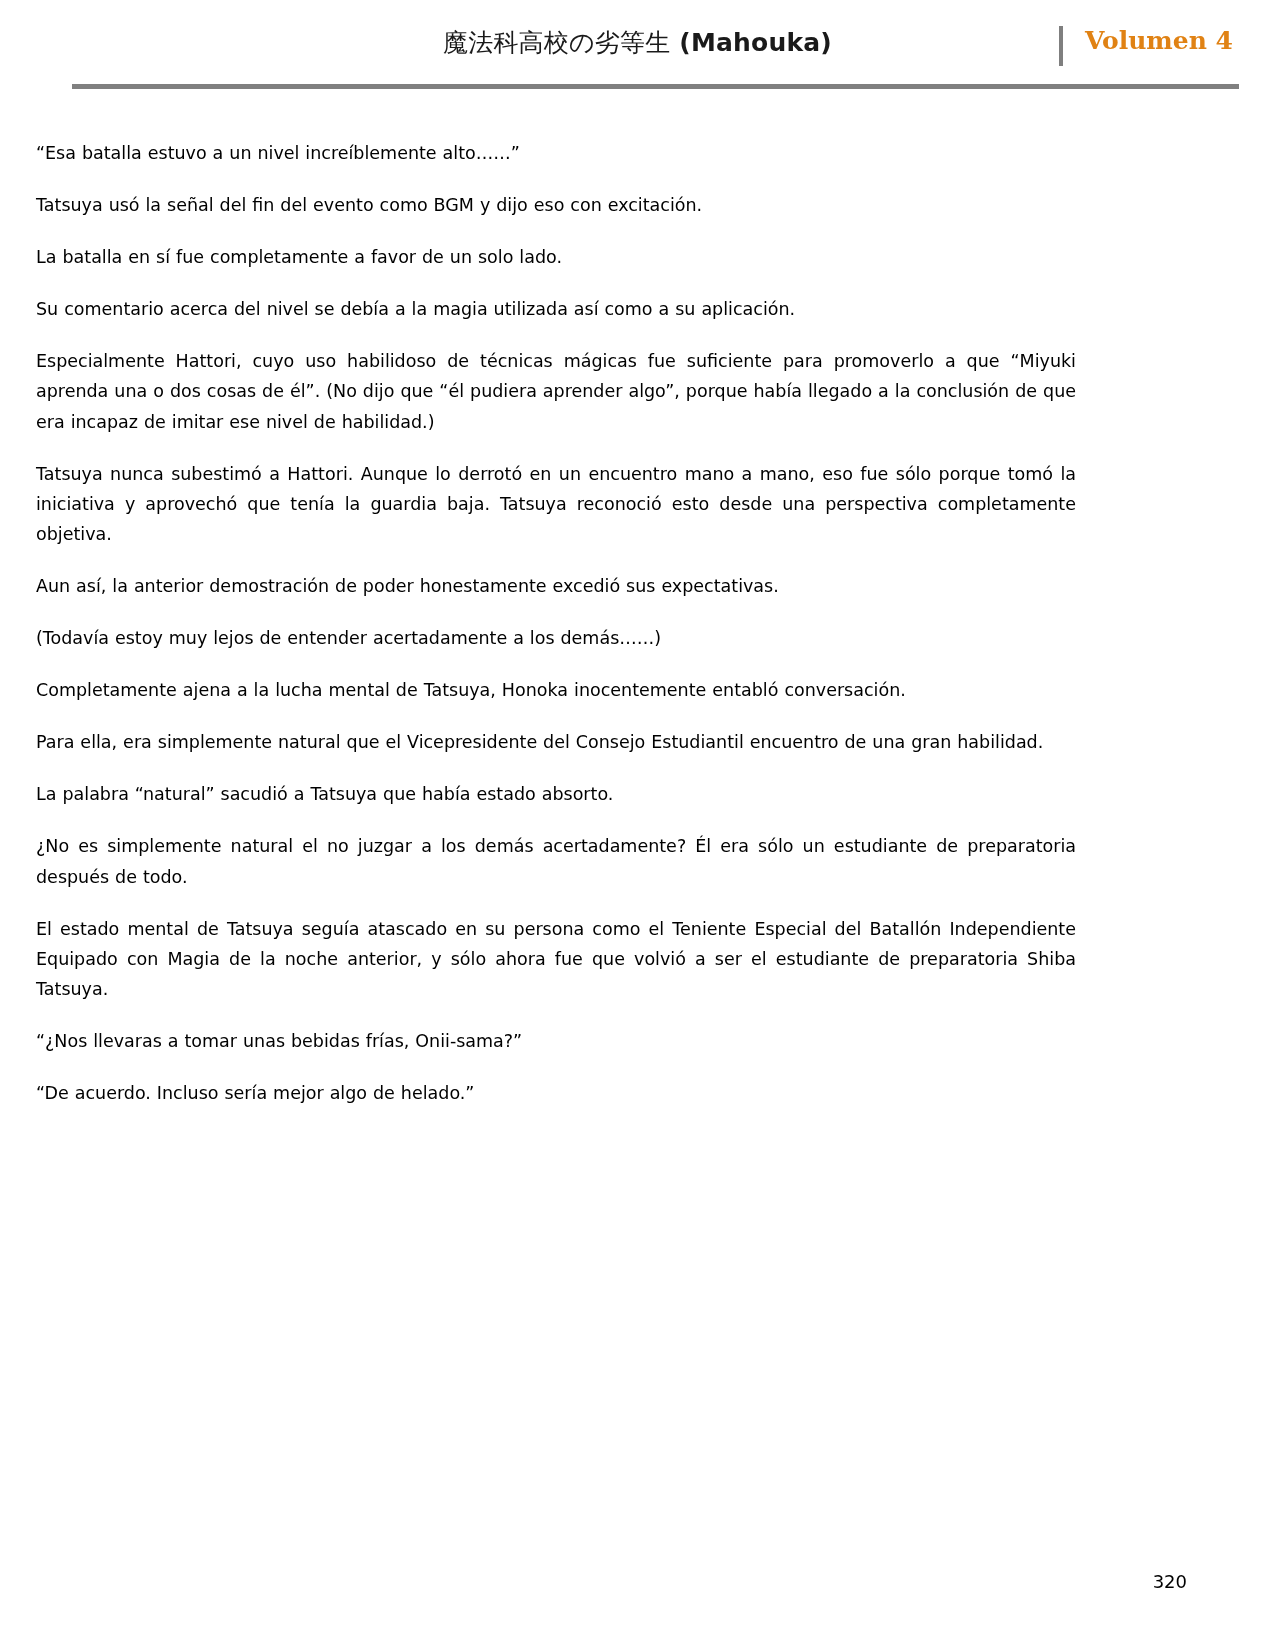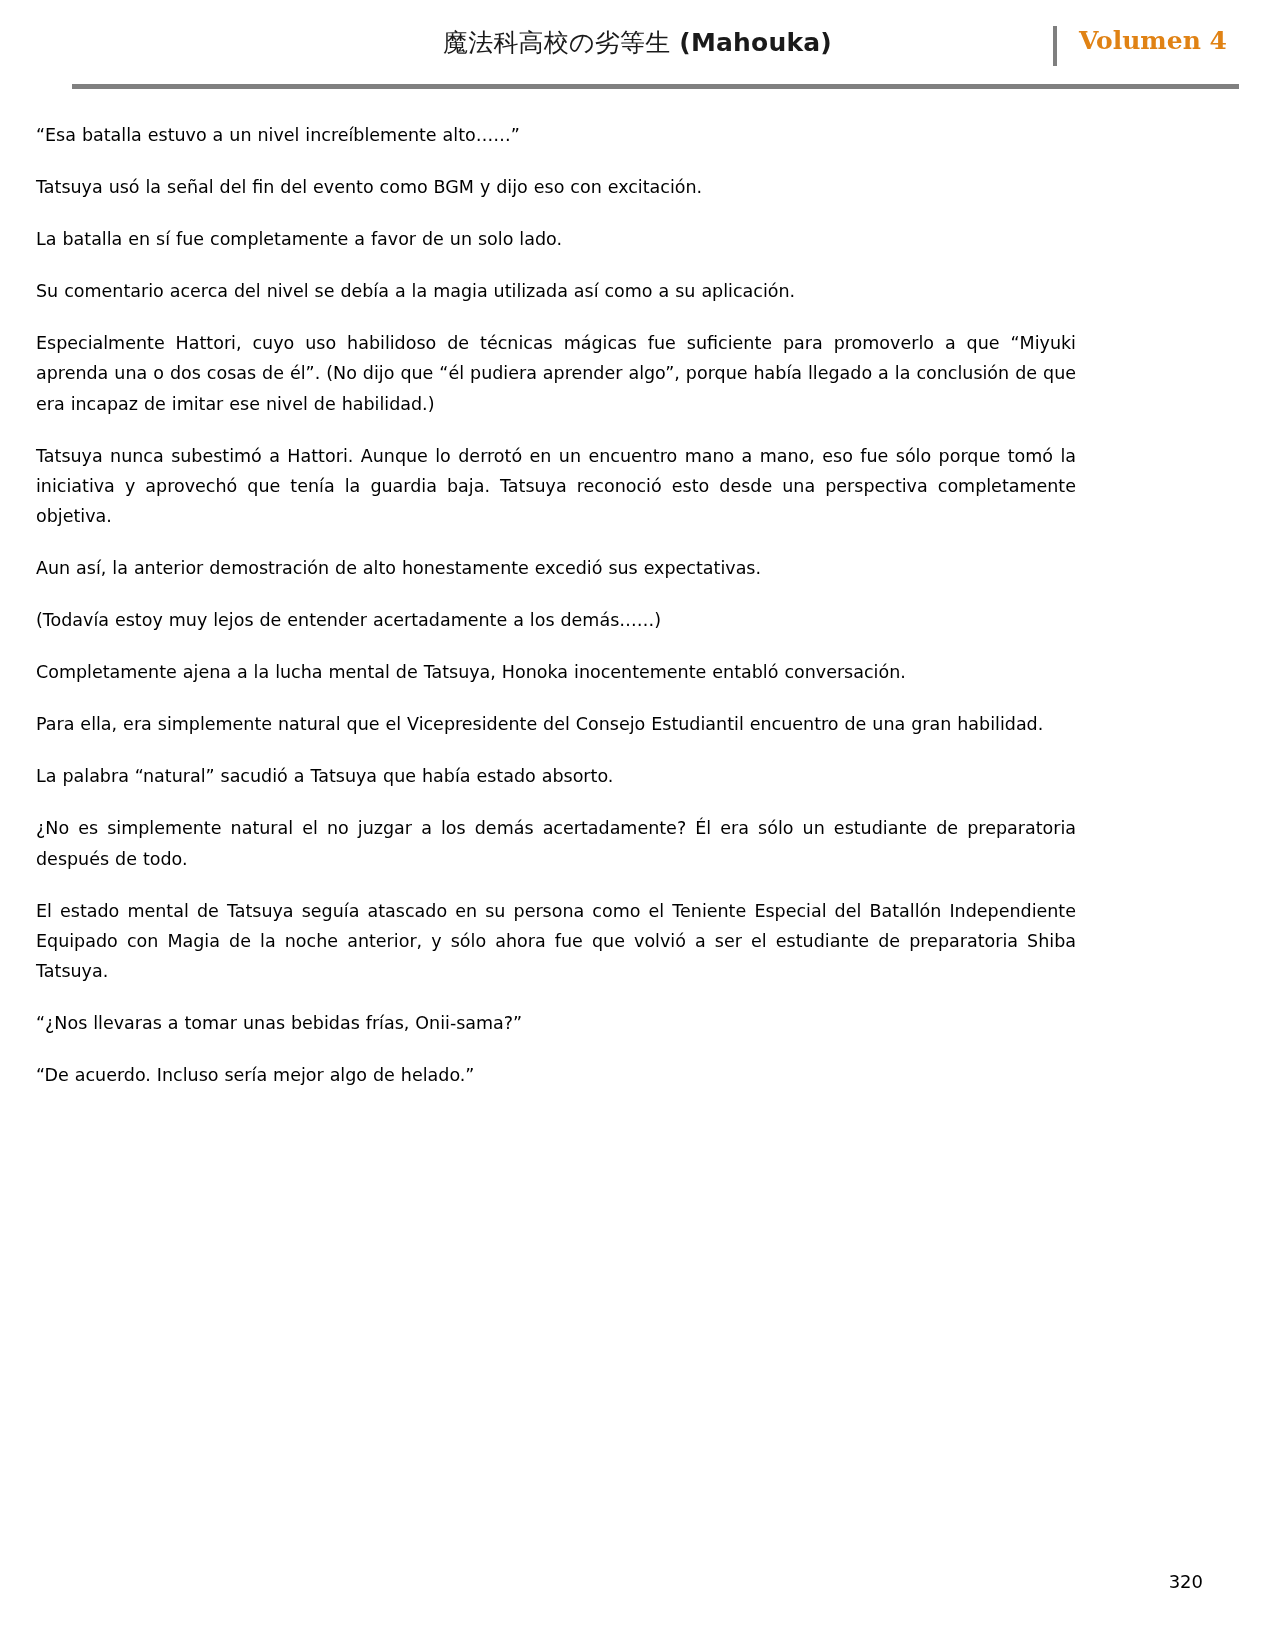--- a/index.html
+++ b/index.html
@@ -40,21 +40,21 @@
     color: #1a1a1a;
     letter-spacing: 0.2px;
     white-space: nowrap;
   }
   .header-title .jp {
     font-family: "DejaVu Sans", sans-serif;
     font-weight: normal;
   }
   .volume-wrap {
     position: absolute;
-    right: 12px;
+    right: 6px;
     top: 26px;
     display: flex;
     align-items: flex-start;
   }
   .volume-divider {
     width: 4px;
     height: 40px;
     background: #7f7f7f;
     margin-right: 22px;
   }
@@ -69,41 +69,41 @@
     position: absolute;
     left: 36px;
     right: 0px;
     top: 84px;
     height: 5px;
     background: #808080;
   }
 
   
   .content {
-    margin-top: 28px;
+    margin-top: 46px;
     width: 1040px;
   }
   .para {
     font-family: "DejaVu Sans", sans-serif;
     font-size: 17.5px;
     line-height: 1.72;
     color: #000000;
     text-align: justify;
     text-justify: inter-word;
     margin: 0 0 22px 0;
     word-spacing: 0.4px;
   }
   .para.last-line-normal {
     text-align-last: left;
   }
 
   
   .footer {
     position: absolute;
-    right: 72px;
+    right: 88px;
     bottom: 58px;
   }
   .page-number {
     font-family: "DejaVu Sans", sans-serif;
     font-size: 18px;
     color: #000000;
   }
 </style>
 </head>
 <body>
@@ -122,21 +122,21 @@
     <div class="header-rule"></div>
   </div>
 
   <div class="content">
     <p class="para last-line-normal">“Esa batalla estuvo a un nivel increíblemente alto……”</p>
     <p class="para last-line-normal">Tatsuya usó la señal del fin del evento como BGM y dijo eso con excitación.</p>
     <p class="para last-line-normal">La batalla en sí fue completamente a favor de un solo lado.</p>
     <p class="para last-line-normal">Su comentario acerca del nivel se debía a la magia utilizada así como a su aplicación.</p>
     <p class="para last-line-normal">Especialmente Hattori, cuyo uso habilidoso de técnicas mágicas fue suficiente para promoverlo a que “Miyuki aprenda una o dos cosas de él”. (No dijo que “él pudiera aprender algo”, porque había llegado a la conclusión de que era incapaz de imitar ese nivel de habilidad.)</p>
     <p class="para last-line-normal">Tatsuya nunca subestimó a Hattori. Aunque lo derrotó en un encuentro mano a mano, eso fue sólo porque tomó la iniciativa y aprovechó que tenía la guardia baja. Tatsuya reconoció esto desde una perspectiva completamente objetiva.</p>
-    <p class="para last-line-normal">Aun así, la anterior demostración de alto honestamente excedió sus expectativas.</p>
+    <p class="para last-line-normal">Aun así, la anterior demostración de poder honestamente excedió sus expectativas.</p>
     <p class="para last-line-normal">(Todavía estoy muy lejos de entender acertadamente a los demás……)</p>
     <p class="para last-line-normal">Completamente ajena a la lucha mental de Tatsuya, Honoka inocentemente entabló conversación.</p>
     <p class="para last-line-normal">Para ella, era simplemente natural que el Vicepresidente del Consejo Estudiantil encuentro de una gran habilidad.</p>
     <p class="para last-line-normal">La palabra “natural” sacudió a Tatsuya que había estado absorto.</p>
     <p class="para last-line-normal">¿No es simplemente natural el no juzgar a los demás acertadamente? Él era sólo un estudiante de preparatoria después de todo.</p>
     <p class="para last-line-normal">El estado mental de Tatsuya seguía atascado en su persona como el Teniente Especial del Batallón Independiente Equipado con Magia de la noche anterior, y sólo ahora fue que volvió a ser el estudiante de preparatoria Shiba Tatsuya.</p>
     <p class="para last-line-normal">“¿Nos llevaras a tomar unas bebidas frías, Onii-sama?”</p>
     <p class="para last-line-normal">“De acuerdo. Incluso sería mejor algo de helado.”</p>
   </div>
 

